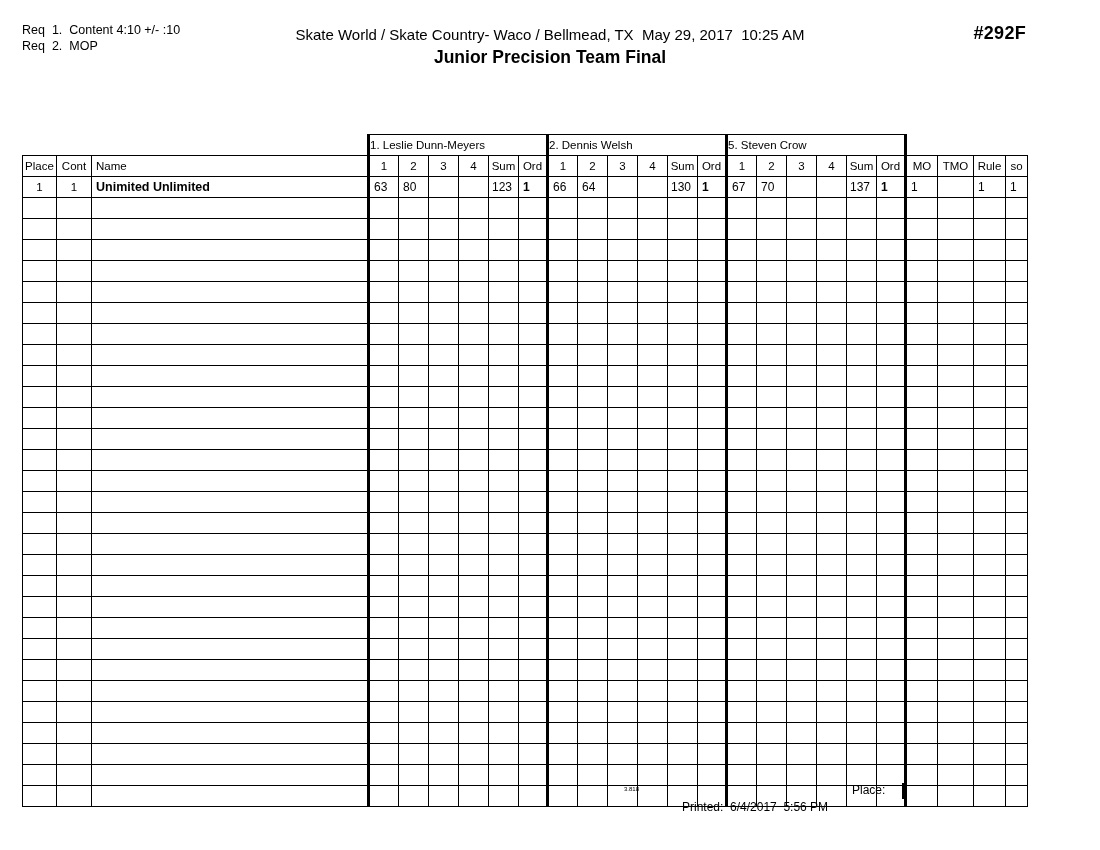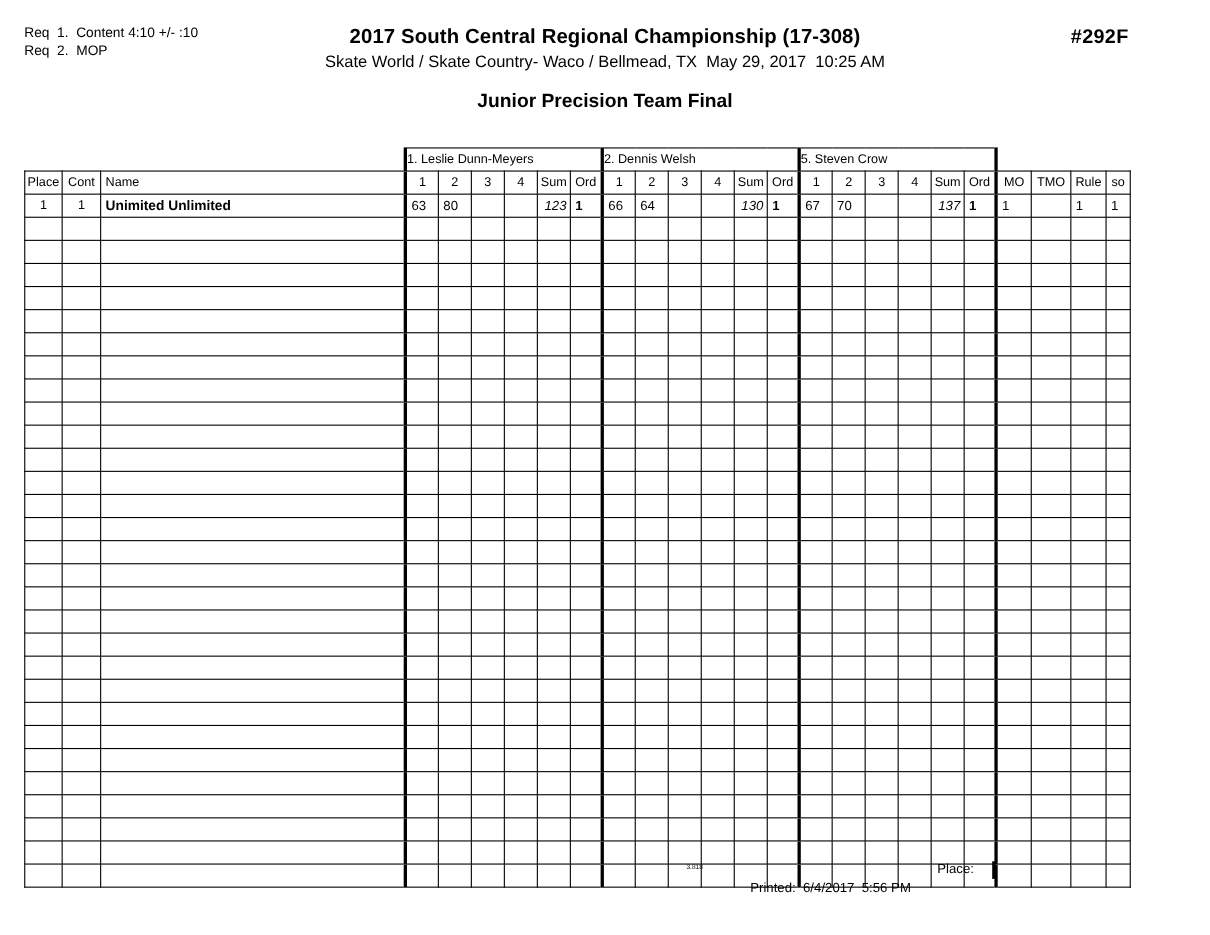--- a/index.html
+++ b/index.html
@@ -58,21 +58,21 @@
     letter-spacing: 0.1px;
   }
   .title-venue {
     font-size: 15px;
     margin-top: 4px;
     white-space: pre;
   }
   .title-event {
     font-size: 17.5px;
     font-weight: bold;
-    margin-top: 16px;
+    margin-top: 4px;
   }
   .title-report {
     font-size: 15px;
     margin-top: 5px;
   }
 
   
   .grid {
     position: absolute;
     left: 22px;
@@ -115,23 +115,22 @@
 
   .cell {
     text-align: center;
     height: 20.1px;
   }
   .cell.left {
     text-align: left;
     padding-left: 4px;
   }
   .cell.right {
-    text-align: right;
+    text-align: center;
     padding-right: 3px;
-    font-style: italic;
   }
 
   
   .sep-l { border-left: 3px solid #000 !important; }
   .sep-r { border-right: 3px solid #000 !important; }
 
   .bold { font-weight: bold; }
 
   .datarow td { height: 20px; }
   .datarow .nm { font-weight: bold; font-size: 12.5px; }
@@ -182,21 +181,20 @@
 <div class="page">
 
   <div class="reqs">
     <div class="req-line">Req  1.  Content 4:10 +/- :10</div>
     <div class="req-line">Req  2.  MOP</div>
   </div>
 
   <div class="event-num">#292F</div>
 
   <div class="titles">
-    <div class="title-main">2017 South Central Regional Championship (17-308)</div>
     <div class="title-venue">Skate World / Skate Country- Waco / Bellmead, TX  May 29, 2017  10:25 AM</div>
     <div class="title-event">Junior Precision Team Final</div>
   </div>
 
   <table class="grid">
     <colgroup>
       <col style="width:34px">
       <col style="width:35px">
       <col style="width:277px">
 

